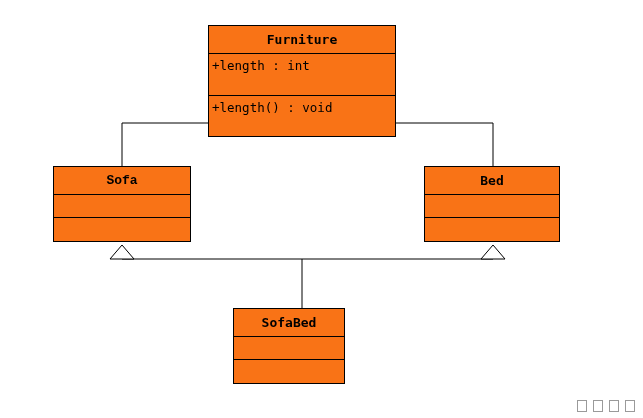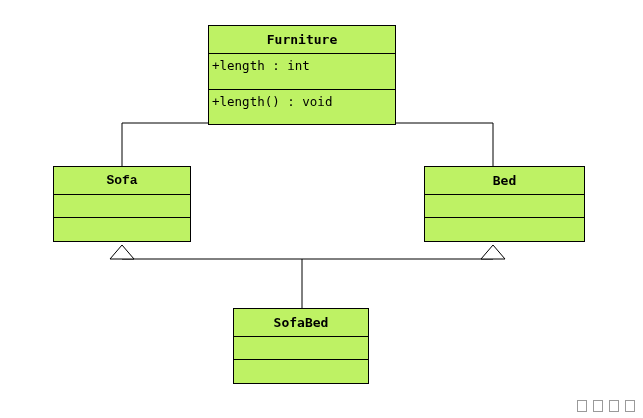--- a/index.html
+++ b/index.html
@@ -16,40 +16,40 @@
   }
   #diagram {
     position: absolute;
     left: 0; top: 0;
     width: 643px;
     height: 418px;
   }
   .uml-class {
     position: absolute;
     border: 1px solid #000000;
-    background: #bef264;
+    background: #f97316;
     box-sizing: border-box;
   }
   .uml-name {
     text-align: center;
     font-weight: bold;
     font-size: 13px;
     line-height: 1;
     padding: 7px 0 7px 0;
     border-bottom: 1px solid #000000;
     color: #000000;
     letter-spacing: 0px;
   }
   .uml-compartment {
     border-bottom: 1px solid #000000;
     box-sizing: border-box;
     font-size: 12.5px;
     line-height: 1;
     color: #000000;
-    padding: 6px 3px 16px 3px;
+    padding: 6px 3px 22px 3px;
     white-space: pre;
   }
   .uml-compartment.last {
     border-bottom: none;
   }
   .uml-compartment.empty {
     padding: 0;
     height: 23px;
   }
   .corner-marks {
@@ -106,27 +106,27 @@
   <div class="uml-compartment">+length : int</div>
   <div class="uml-compartment last">+length() : void</div>
 </div>
 
 <div class="uml-class" style="left:53px; top:166px; width:138px;font-family:Liberation Mono, monospace;">
   <div class="uml-name">Sofa</div>
   <div class="uml-compartment empty"></div>
   <div class="uml-compartment empty last"></div>
 </div>
 
-<div class="uml-class" style="left:424px; top:166px; width:161px;">
+<div class="uml-class" style="left:424px; top:166px; width:136px;">
   <div class="uml-name">Bed</div>
   <div class="uml-compartment empty"></div>
   <div class="uml-compartment empty last"></div>
 </div>
 
-<div class="uml-class" style="left:233px; top:308px; width:136px;">
+<div class="uml-class" style="left:233px; top:308px; width:112px;">
   <div class="uml-name">SofaBed</div>
   <div class="uml-compartment empty"></div>
   <div class="uml-compartment empty last"></div>
 </div>
 
 <div class="corner-marks">
   <div class="corner-mark"></div>
   <div class="corner-mark"></div>
   <div class="corner-mark"></div>
   <div class="corner-mark"></div>

